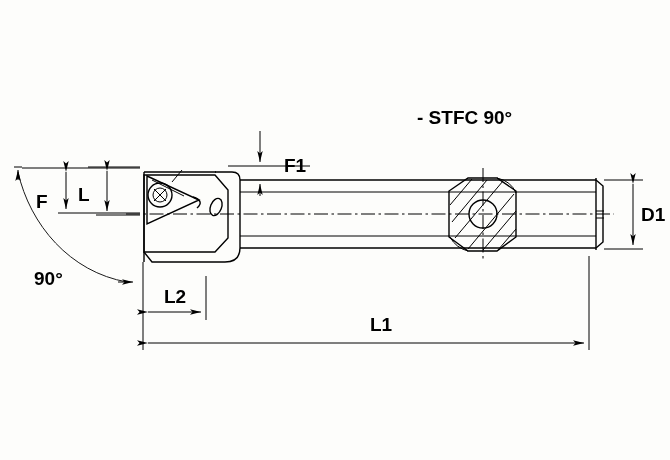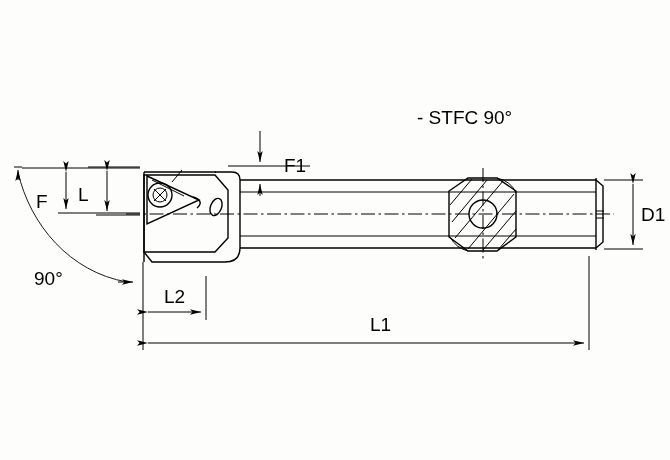--- a/index.html
+++ b/index.html
@@ -7,20 +7,21 @@
     padding: 0;
     background: #fdfdfb;
   }
   #drawing-root {
     position: relative;
     width: 670px;
     height: 460px;
     background: #fdfdfb;
     font-family: "Liberation Sans", sans-serif;
     overflow: hidden;
+    font-weight: bold;
   }
   svg.sheet {
     position: absolute;
     top: 0;
     left: 0;
     width: 670px;
     height: 460px;
     display: block;
   }
   .outline {

